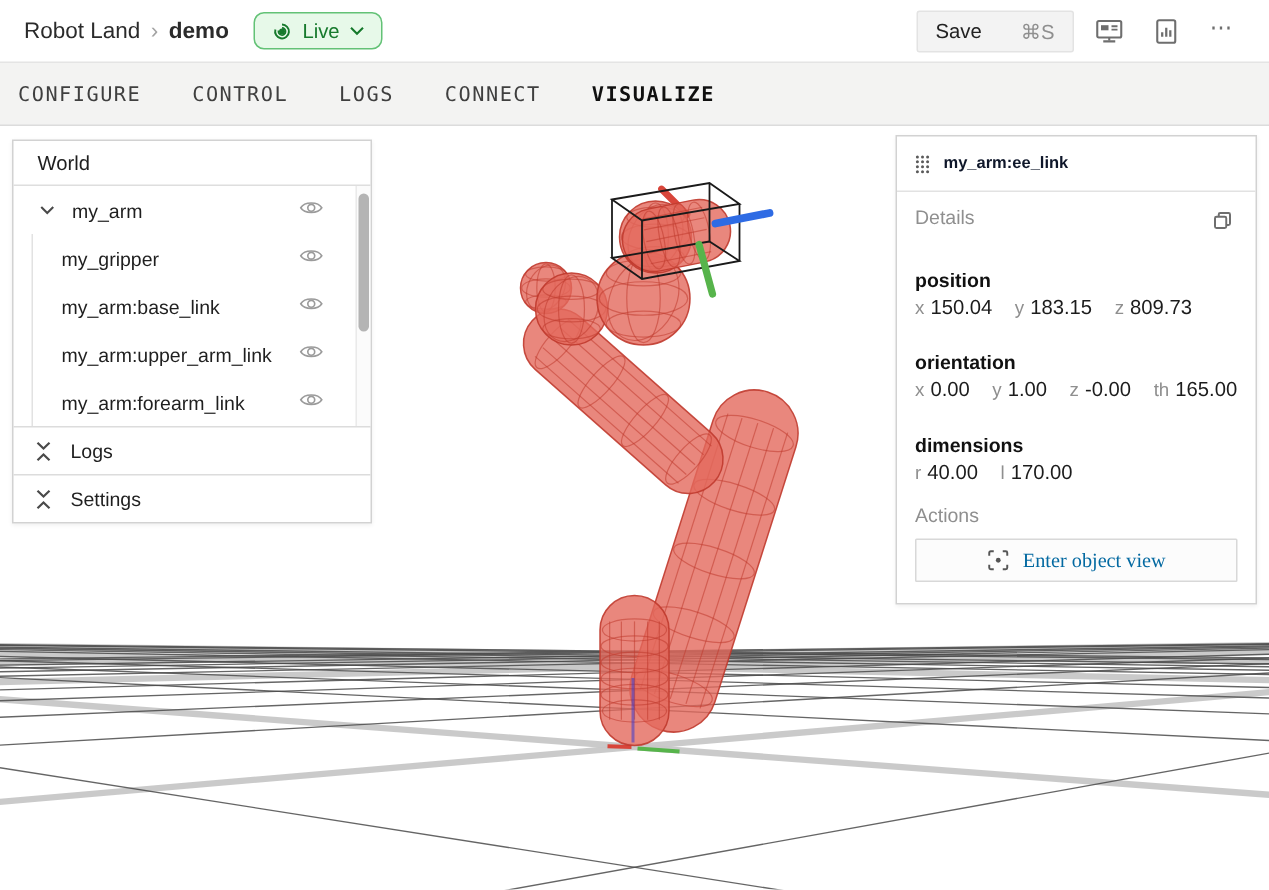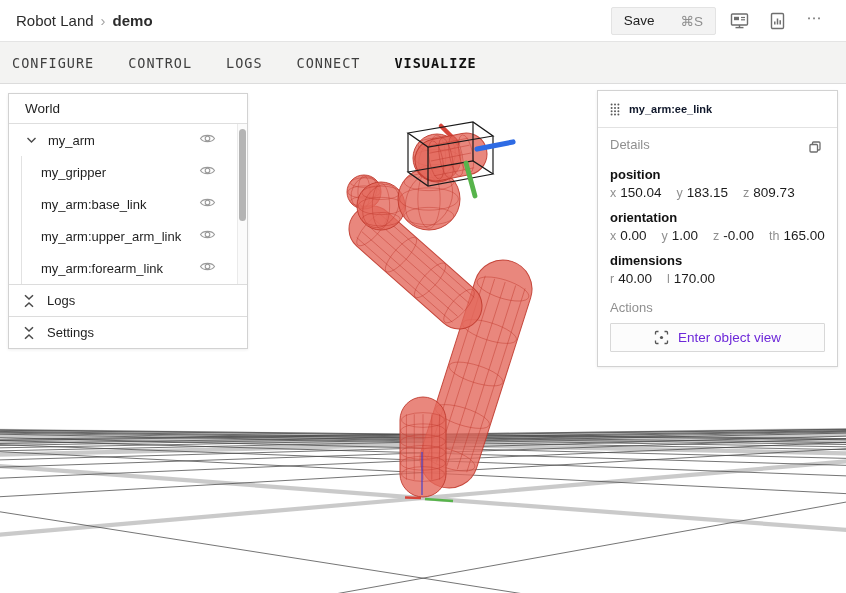--- a/index.html
+++ b/index.html
@@ -59,30 +59,30 @@
         padding:0 14px;font-size:13px;color:#1f1f1f;cursor:pointer;}
   .sect svg{color:#4a4a4a;}
 
   .right-panel{left:597px;top:90px;width:241px;}
   .rp-h{height:37px;display:flex;align-items:center;gap:9px;padding:0 12px;
         border-bottom:1px solid #e2e2e2;font-size:11px;font-weight:700;color:#0f172a;}
   .rp-body{padding:9px 12px 14px;}
   .d-row{display:flex;align-items:flex-start;justify-content:space-between;}
   .mutelbl{color:#8f8f8f;font-size:13px;}
   .copy-btn{border:none;background:none;color:#6e6e6e;cursor:pointer;padding:2px;display:flex;}
-  .grp{margin-top:10px;}
+  .grp{margin-top:22px;}
   .grp .gname{font-size:13px;font-weight:bold;color:#111;}
   .grp .vals{display:flex;gap:15px;margin-top:3px;flex-wrap:wrap;}
   .kv{display:flex;align-items:baseline;gap:4px;}
   .kv .k{color:#8f8f8f;font-size:12.5px;}
   .kv .v{color:#1c1c1c;font-size:13.5px;}
   .actions-lbl{margin-top:14px;}
   .enter-btn{margin-top:8px;width:100%;height:29px;border:1px solid #d8d8d8;background:#fcfcfc;
         display:flex;align-items:center;justify-content:center;gap:9px;font-size:13.5px;
-        color:#6d28d9;cursor:pointer;border-radius:1px;font-family:Liberation Sans, sans-serif;}
+        color:#0369a1;cursor:pointer;border-radius:1px;font-family:Liberation Serif, serif;}
   .enter-btn svg{color:#555}
 
   
   .gfill{fill:var(--robot-fill);fill-opacity:.8;stroke:var(--robot-wire);stroke-opacity:.9;stroke-width:1;}
   .gwire{fill:none;stroke:var(--robot-wire);stroke-opacity:.55;stroke-width:.8;}
   .selbox{fill:none;stroke:var(--selection-box);stroke-width:1.2;}
 </style>
 </head>
 <body>
 
@@ -223,20 +223,31 @@
         <line x1="477" y1="149" x2="513" y2="142" stroke="var(--axis-z)" stroke-width="5.2" stroke-linecap="round"></line>
       </g>
   </svg>
 
   <div class="hdr">
     <div class="crumb">
       <span>Robot Land</span>
       <span class="sep">›</span>
       <span class="cur">demo</span>
     </div>
+    <div class="live">
+      <svg width="14" height="14" viewBox="0 0 14 14">
+        <circle cx="7" cy="7" r="2" fill="currentColor"></circle>
+        <path d="M7 2.4 a4.6 4.6 0 1 1 -4.4 3.3" fill="none" stroke="currentColor" stroke-width="1.3"></path>
+        <path d="M7 4.6 a2.4 2.4 0 1 1 -2.3 1.7" fill="none" stroke="currentColor" stroke-width="1.1"></path>
+      </svg>
+      <span>Live</span>
+      <svg width="10" height="7" viewBox="0 0 10 7">
+        <polyline points="1,1.5 5,5.5 9,1.5" fill="none" stroke="currentColor" stroke-width="1.4"></polyline>
+      </svg>
+    </div>
     <div class="spacer"></div>
     <button class="save-btn">
       <span>Save</span>
       <span class="kbd">⌘S</span>
     </button>
     <button class="icon-btn">
       <svg width="19" height="17" viewBox="0 0 19 17">
         <rect x="1.5" y="2" width="16" height="11" rx="1" fill="none" stroke="currentColor" stroke-width="1.4"></rect>
         <rect x="4" y="4.8" width="5" height="3.4" fill="currentColor"></rect>
         <line x1="11" y1="5.5" x2="15" y2="5.5" stroke="currentColor" stroke-width="1.2"></line>

